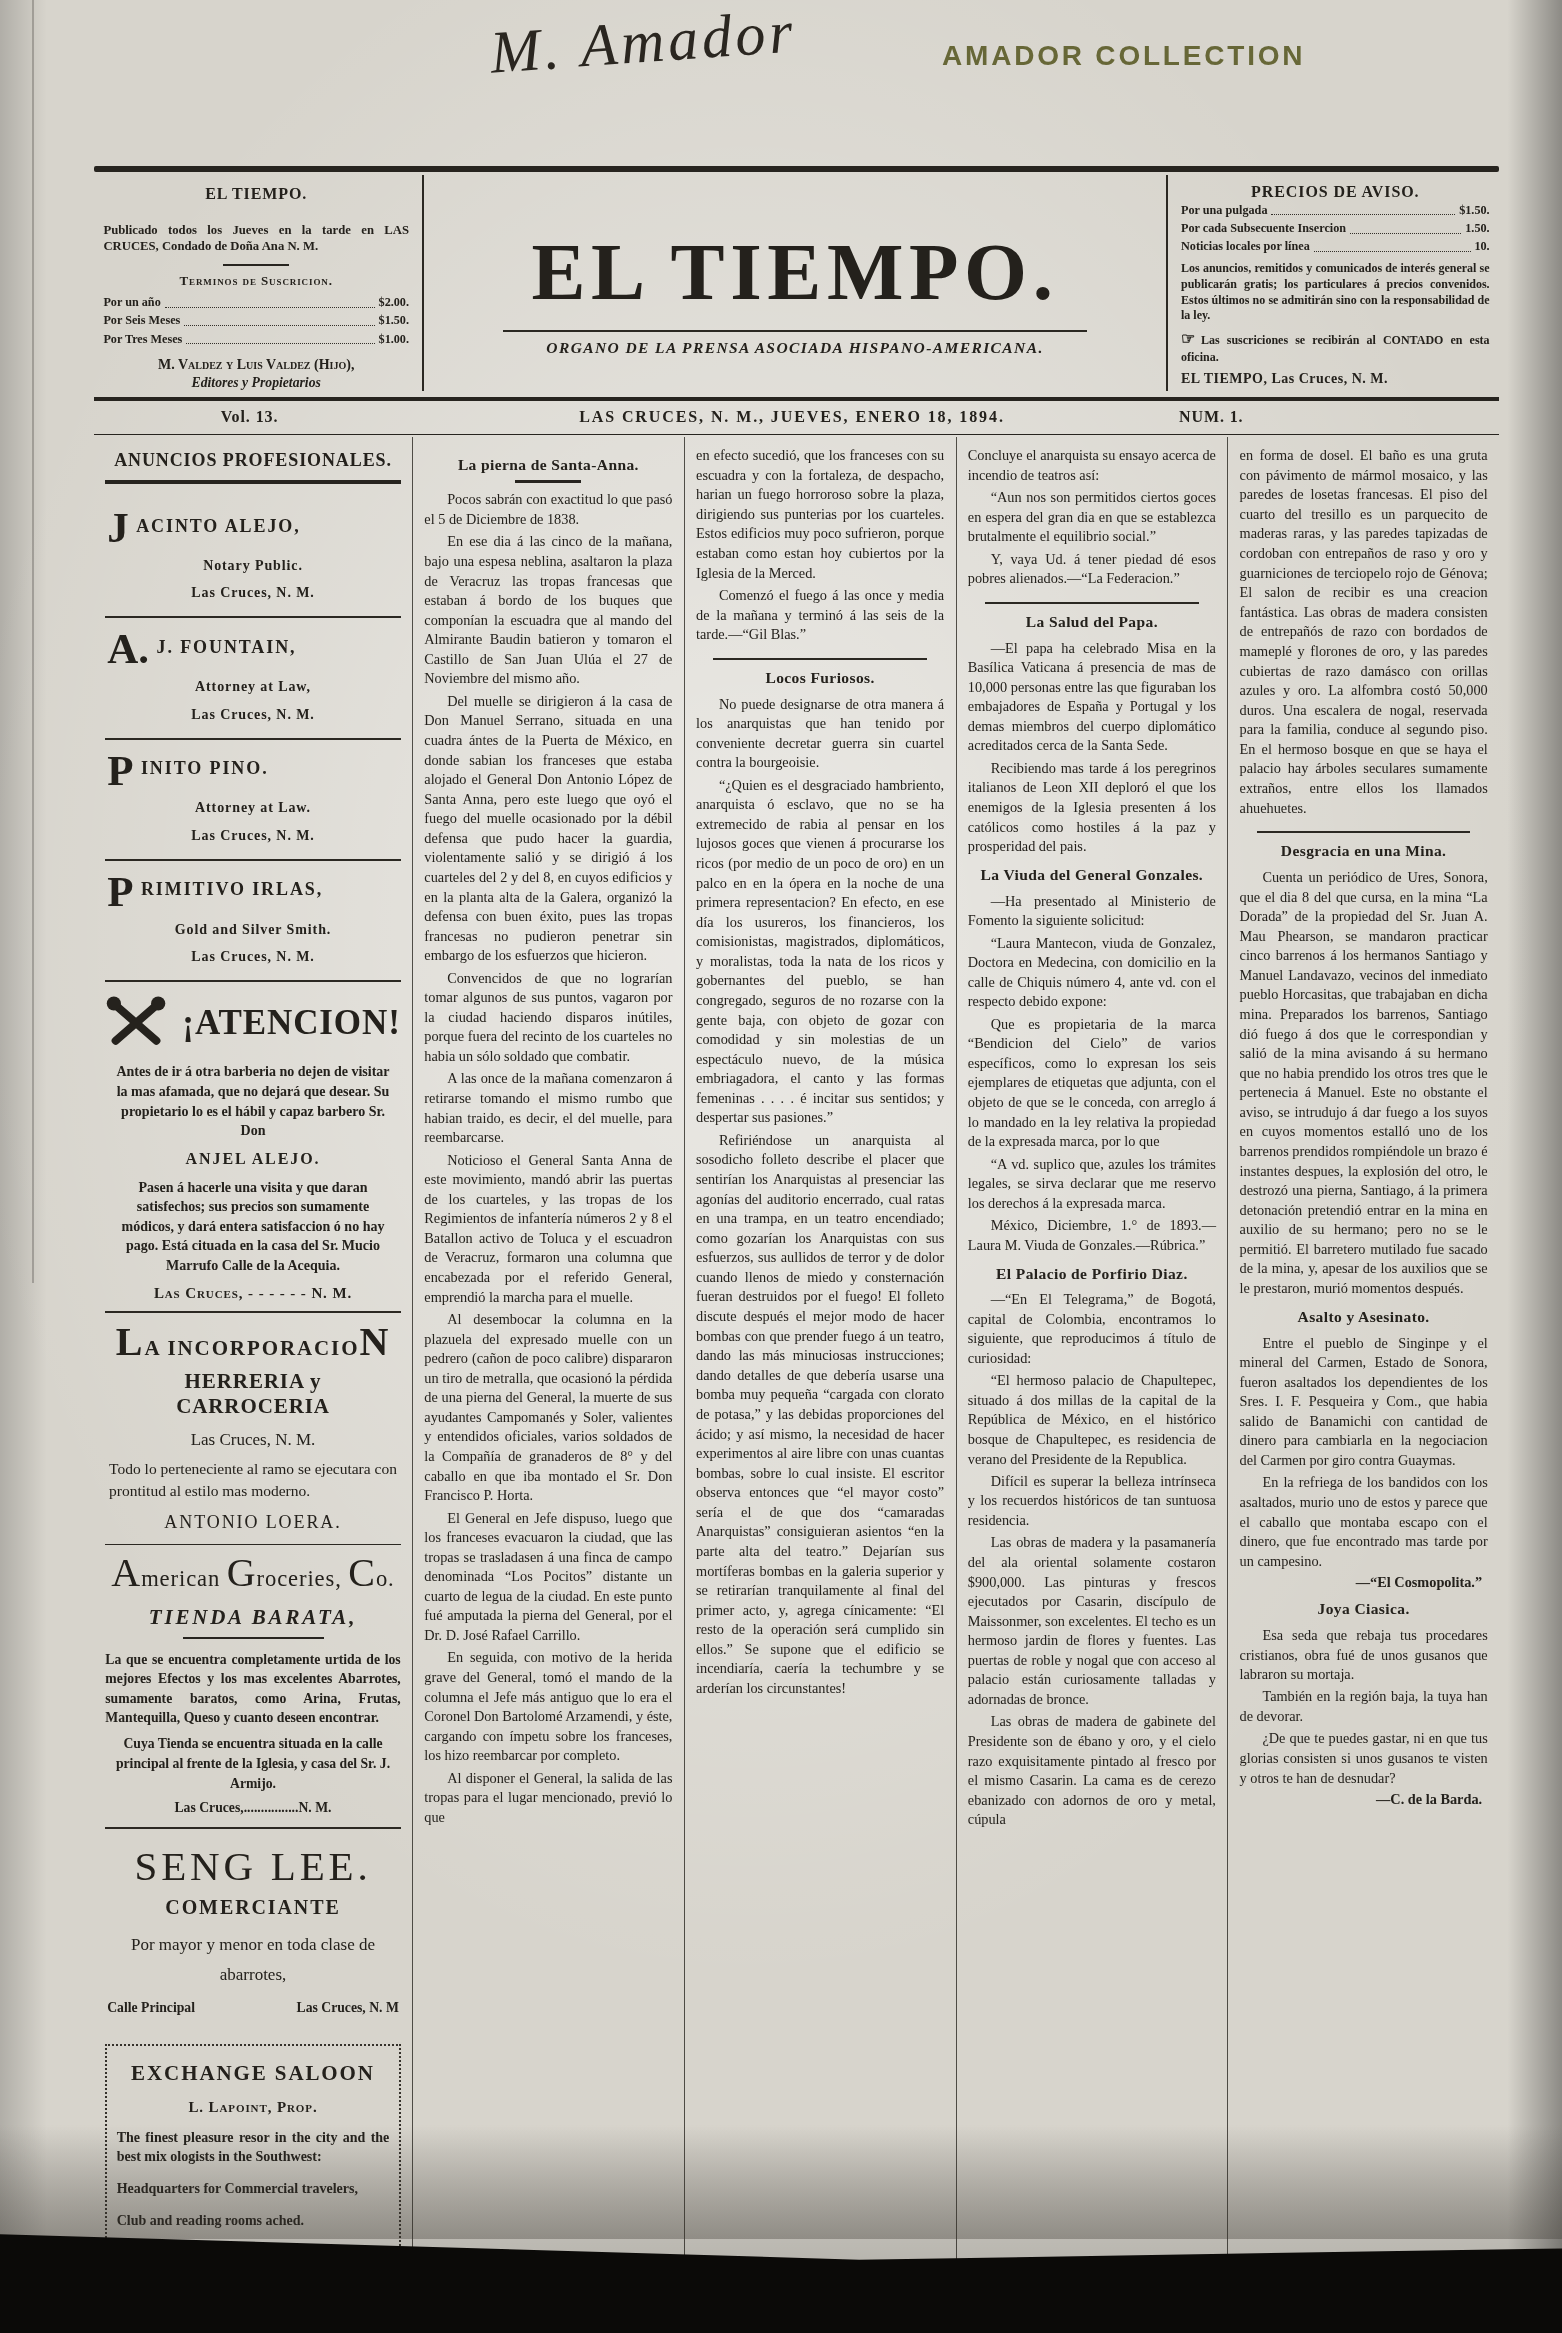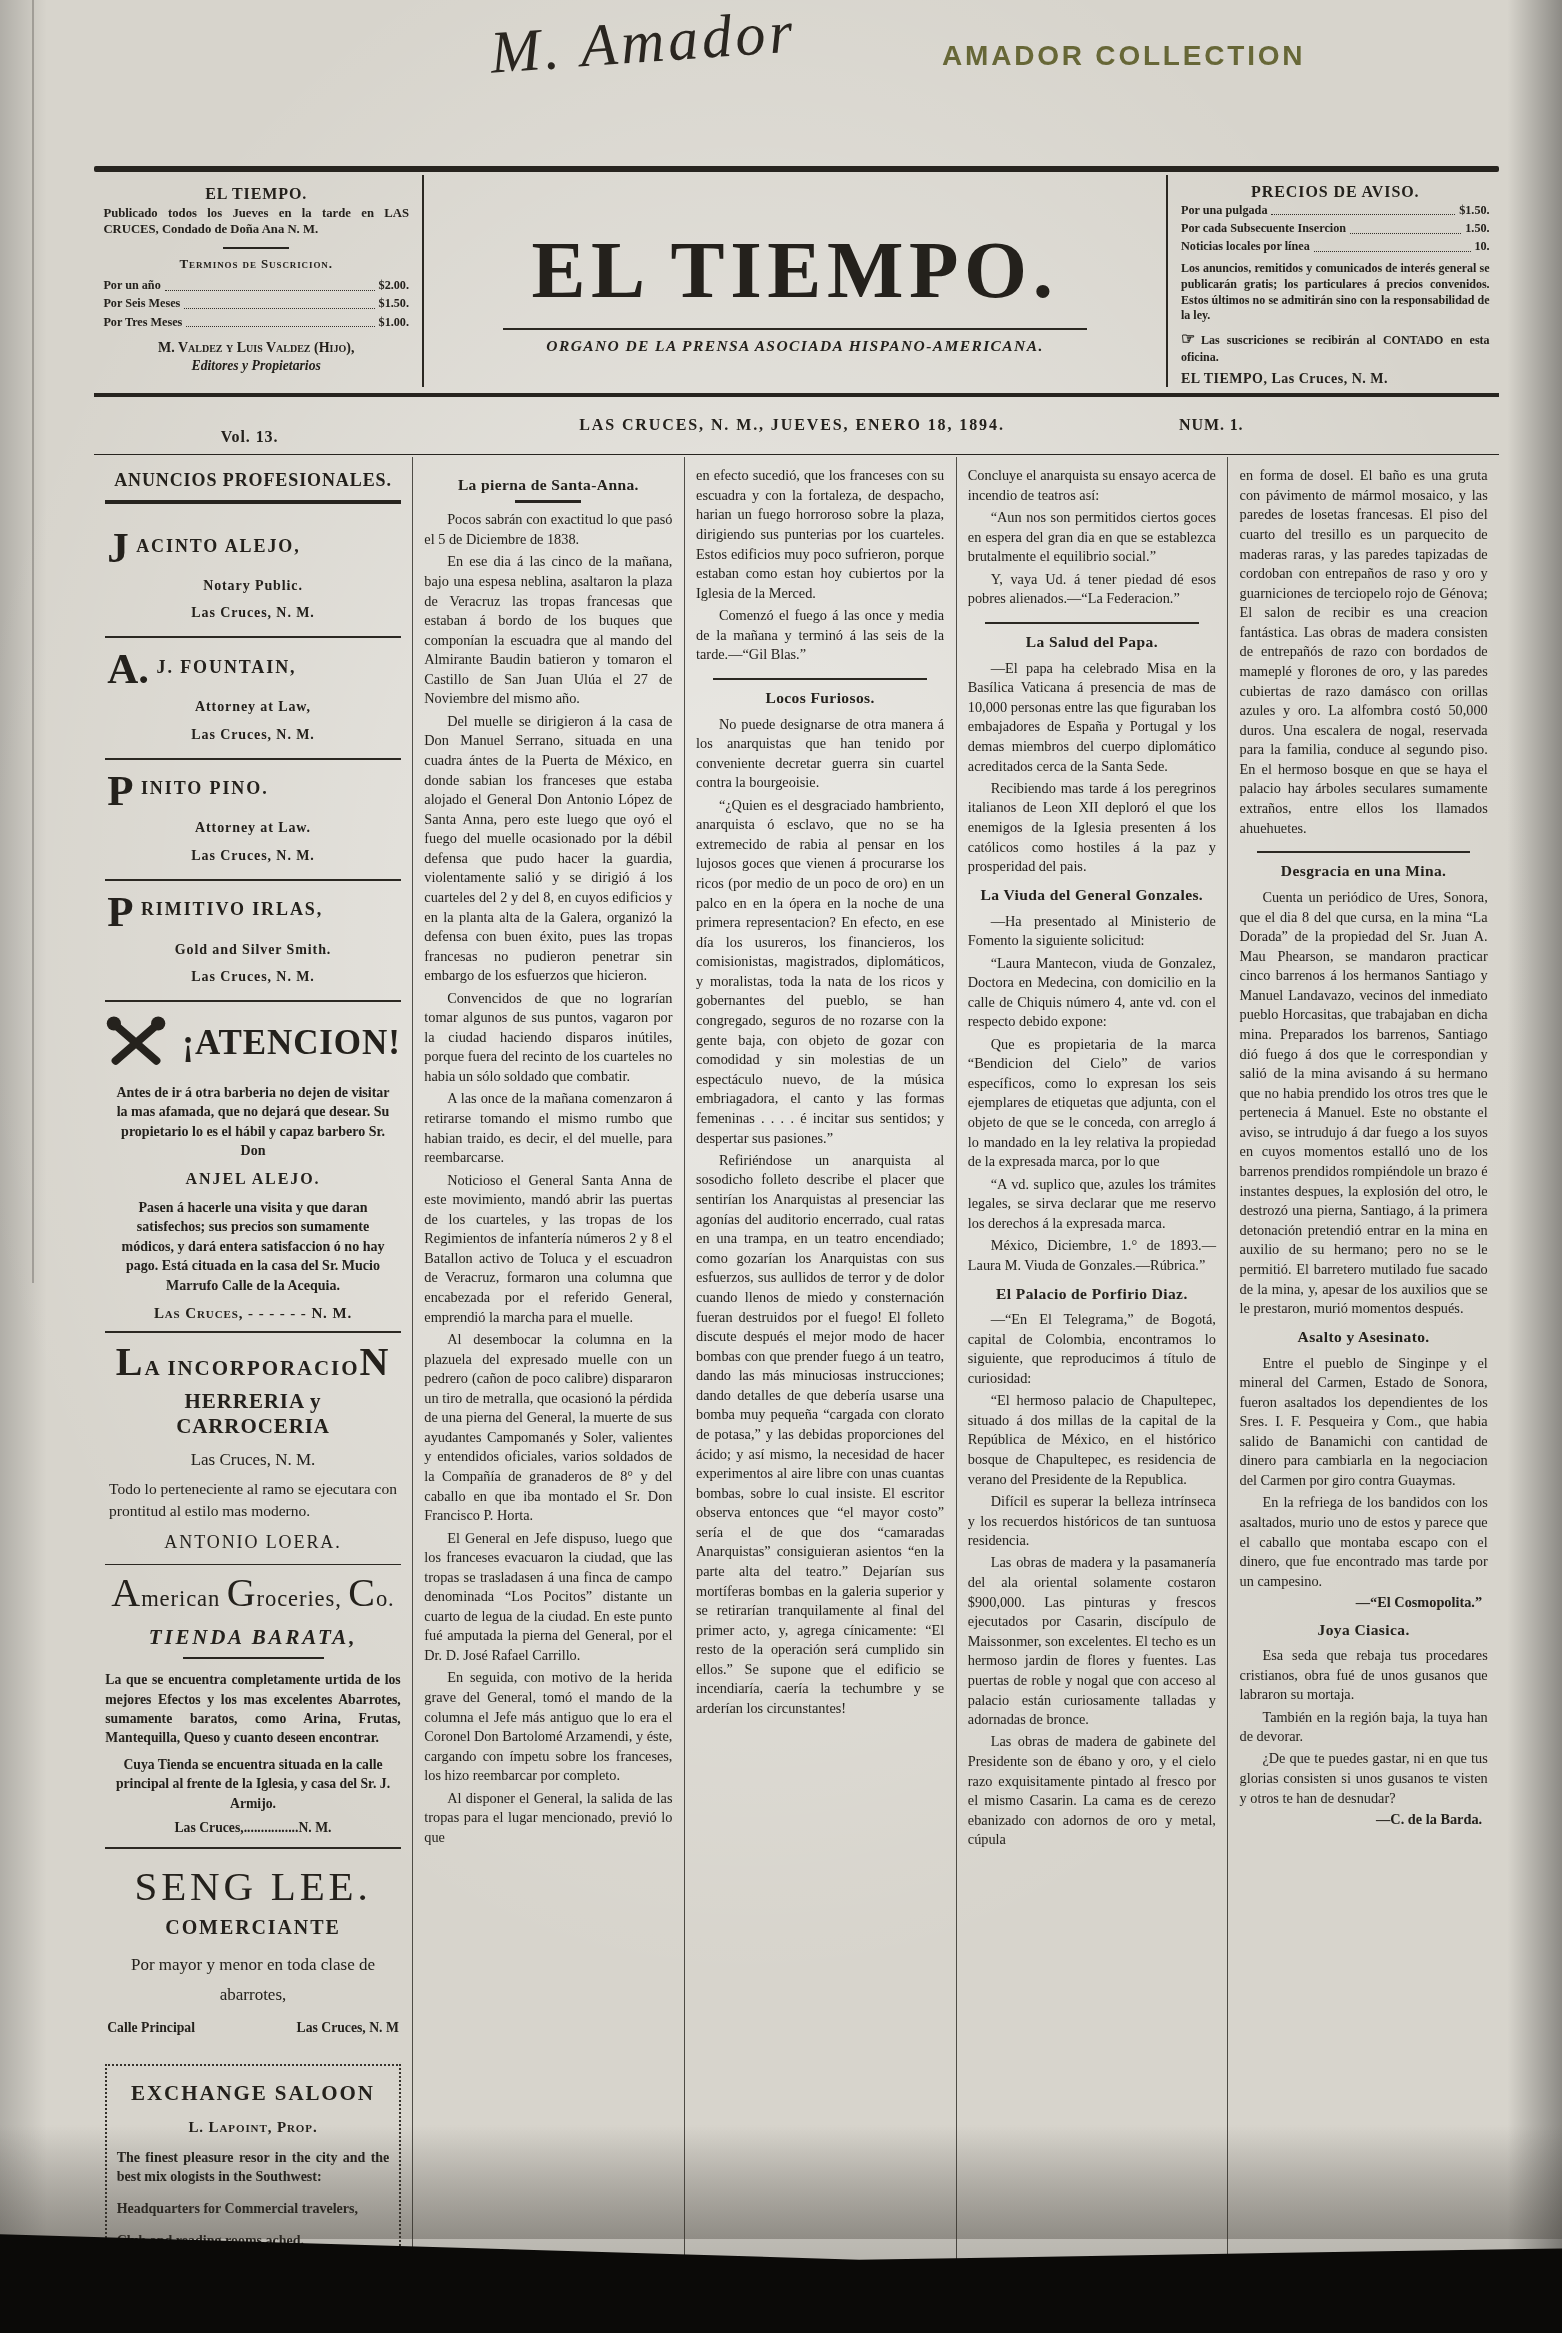--- a/index.html
+++ b/index.html
@@ -25,38 +25,38 @@
   .print{position:absolute;left:94px;top:166px;width:1405px;}
   .hrule{height:5.6px;background:#27241f;border-radius:1.9px;}
 
   
   .masthead{display:flex;align-items:stretch;padding:3.8px 0 5.6px 0;}
   .mast-left{width:328px;padding:9.4px 13px 0 9.4px;box-sizing:border-box;}
   .mast-center{flex:1;border-left:2.8px solid #2b2822;border-right:2.8px solid #2b2822;
         display:flex;flex-direction:column;align-items:center;justify-content:center;padding:13px 9.4px 5.6px;}
   .mast-right{width:331px;padding:7.5px 9.4px 0 13px;box-sizing:border-box;}
   .mini-title{font-weight:bold;font-size:16px;text-align:center;letter-spacing:0.9px;}
-  .mini-text{font-size:12.7px;font-weight:bold;line-height:1.25;margin-top:3px;text-align:justify;}
+  .mini-text{font-size:12.7px;font-weight:bold;line-height:1.25;margin-top:20px;text-align:justify;}
   .terms-title{font-weight:bold;font-size:13px;text-align:center;margin:9.4px 0 3.8px;letter-spacing:0.9px;
         font-variant:small-caps;}
   .terms-title::before{content:"";display:block;width:66px;height:1.9px;background:#27241f;margin:0 auto 7.5px;}
   .lead-row{display:flex;align-items:flex-end;font-size:12.2px;font-weight:bold;line-height:1.5;}
   .lead-row .leader{flex:1;border-bottom:1.9px dotted #34302a;margin:0 3.8px 3.8px;}
   .editors{font-variant:small-caps;font-weight:bold;text-align:center;font-size:14px;margin-top:9.4px;}
   .editors-role{font-style:italic;font-weight:bold;text-align:center;font-size:13.7px;margin-top:1.9px;}
   .big-title{font-size:81px;font-weight:bold;letter-spacing:5.6px;line-height:1;margin:15px 0 17px;}
   .subtitle-rule{width:584px;height:1.9px;background:#2b2822;margin-bottom:7.5px;}
   .subtitle{font-style:italic;font-size:15.5px;letter-spacing:1.4px;font-weight:bold;}
   .rates-note{font-size:12px;font-weight:bold;line-height:1.3;text-align:justify;margin-top:5.6px;}
   .office-line{font-size:14px;font-weight:bold;margin-top:5.6px;letter-spacing:0.5px;}
   .hand-glyph{font-size:16px;margin-right:5.6px;}
 
   .dateline{display:flex;align-items:center;border-top:4.7px solid #27241f;border-bottom:1.9px solid #27241f;
         padding:7.5px 0;font-weight:bold;font-size:16px;letter-spacing:0.9px;}
-  .dateline .vol{width:311px;text-align:center;margin-top:24px;}
+  .dateline .vol{width:311px;text-align:center;}
   .dateline .center{flex:1;text-align:center;letter-spacing:1.9px;}
   .dateline .num{width:320px;text-align:left;}
 
   
   .cols{display:flex;height:1838px;overflow:hidden;margin-top:1.9px;}
   .col{box-sizing:border-box;padding:9.4px 11.3px;overflow:hidden;}
   .col + .col{border-left:1.9px solid rgba(43,40,34,.8);}
   .col.ads{width:318px;}
   .col.art{flex:1;}
 

